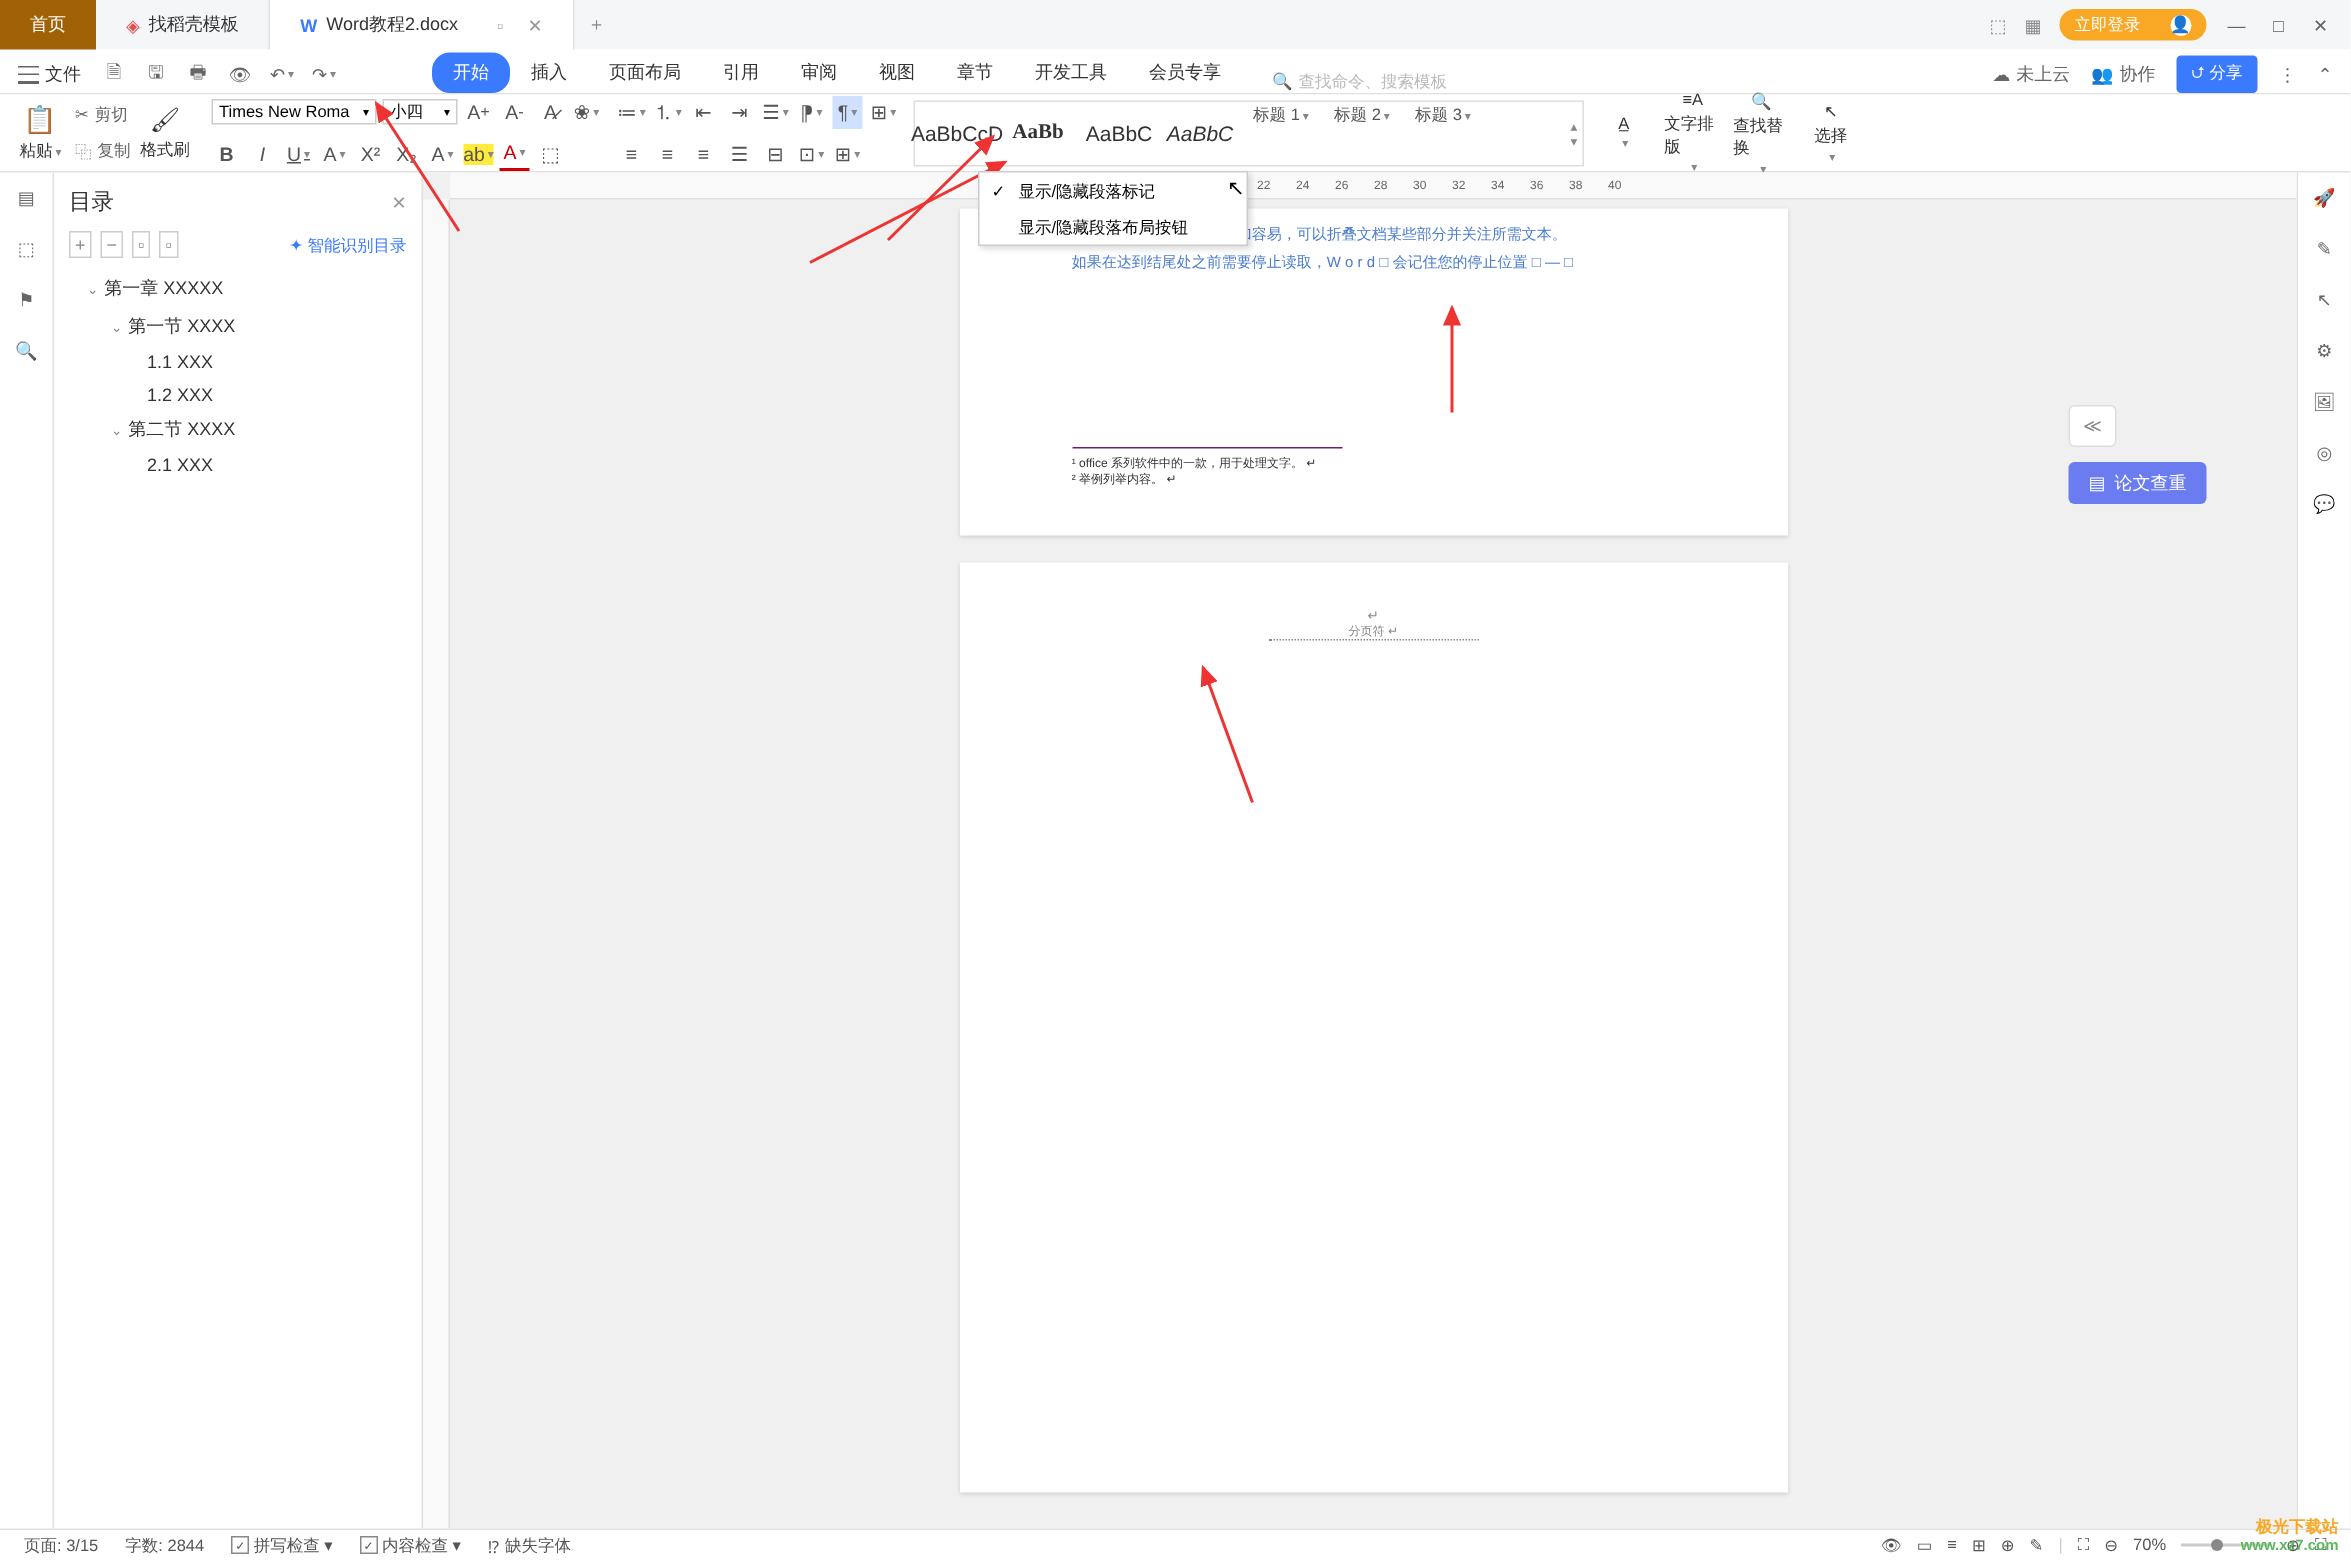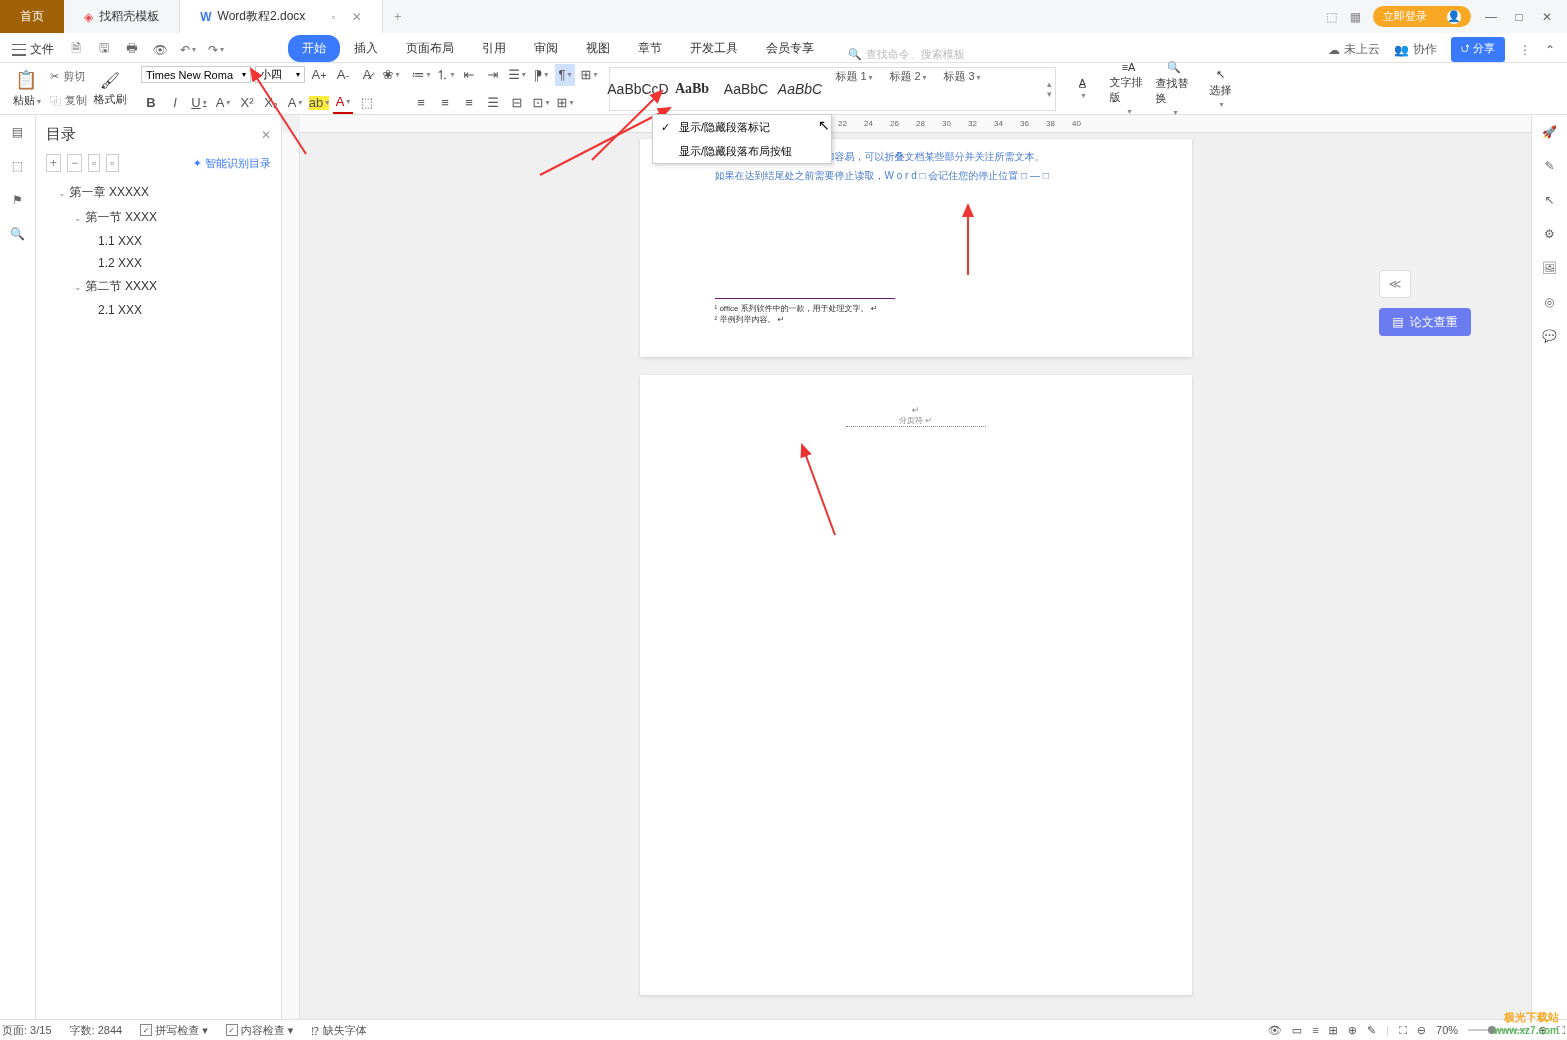--- a/index.html
+++ b/index.html
@@ -82,21 +82,21 @@
 
 
 .task-panel { position: absolute; top: 155px; right: 60px; display: flex; flex-direction: column; gap: 10px; }
 .task-btn { background: #fff; border: 1px solid #ddd; border-radius: 4px; width: 32px; height: 28px; display: flex; align-items: center; justify-content: center; color: #888; }
 .task-btn.primary { width: 92px; background: #6a7cf0; color: #fff; border: none; gap: 6px; font-size: 12px; }
 
 
 .arrow { position: absolute; pointer-events: none; z-index: 50; }
 
 
-.statusbar { position: absolute; bottom: 0; left: 0; right: 0; height: 21px; background: #fff; border-top: 1px solid #e0e0e0; display: flex; align-items: center; padding: 0 2px; font-size: 11px; color: #555; gap: 18px; }
+.statusbar { position: absolute; bottom: 0; left: 0; right: 0; height: 21px; background: #fff; border-top: 1px solid #e0e0e0; display: flex; align-items: center; padding: 0 16px; font-size: 11px; color: #555; gap: 18px; }
 .statusbar-right { margin-left: auto; display: flex; align-items: center; gap: 10px; }
 .watermark { position: absolute; bottom: 4px; right: 8px; z-index: 200; font-size: 11px; color: #f9a825; font-weight: bold; text-align: right; }
 .watermark .url { color: #5cb85c; font-size: 10px; }
 .status-check { display: flex; align-items: center; gap: 3px; }
 .check-icon { width: 12px; height: 12px; border: 1px solid #888; display: inline-flex; align-items: center; justify-content: center; font-size: 8px; }
 </style>
 </head>
 <body>
 
 <div class="titlebar">

